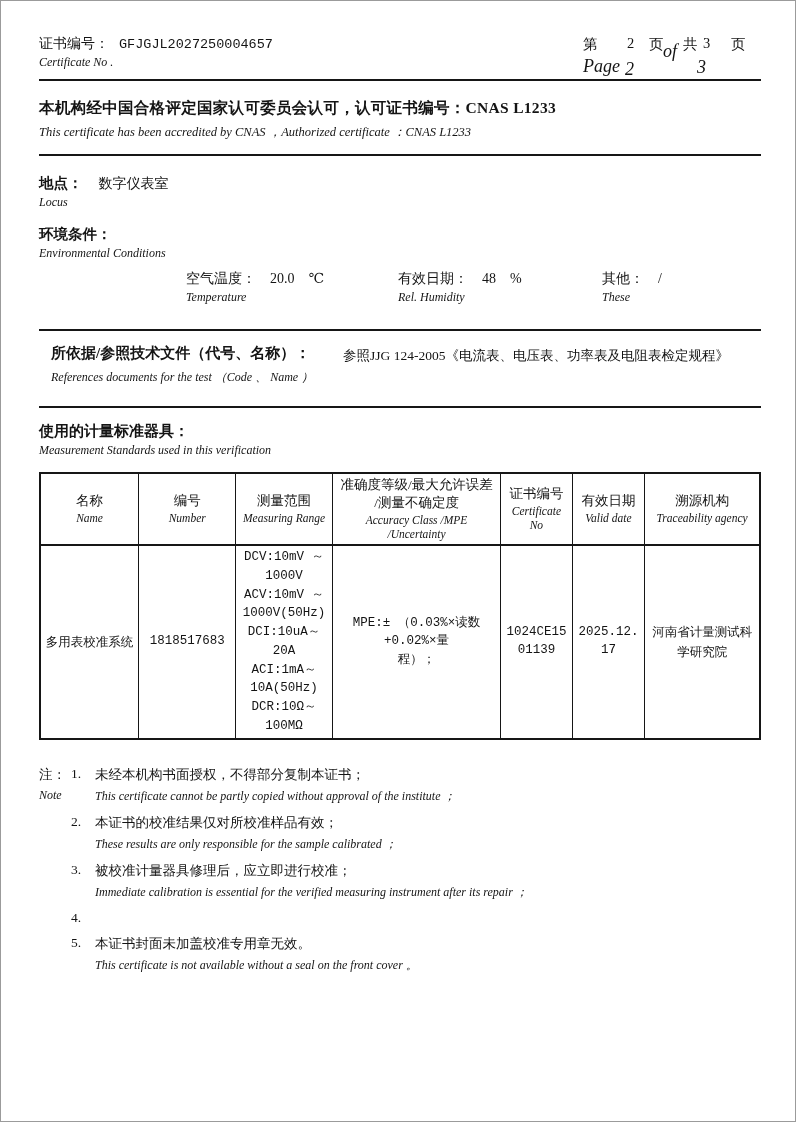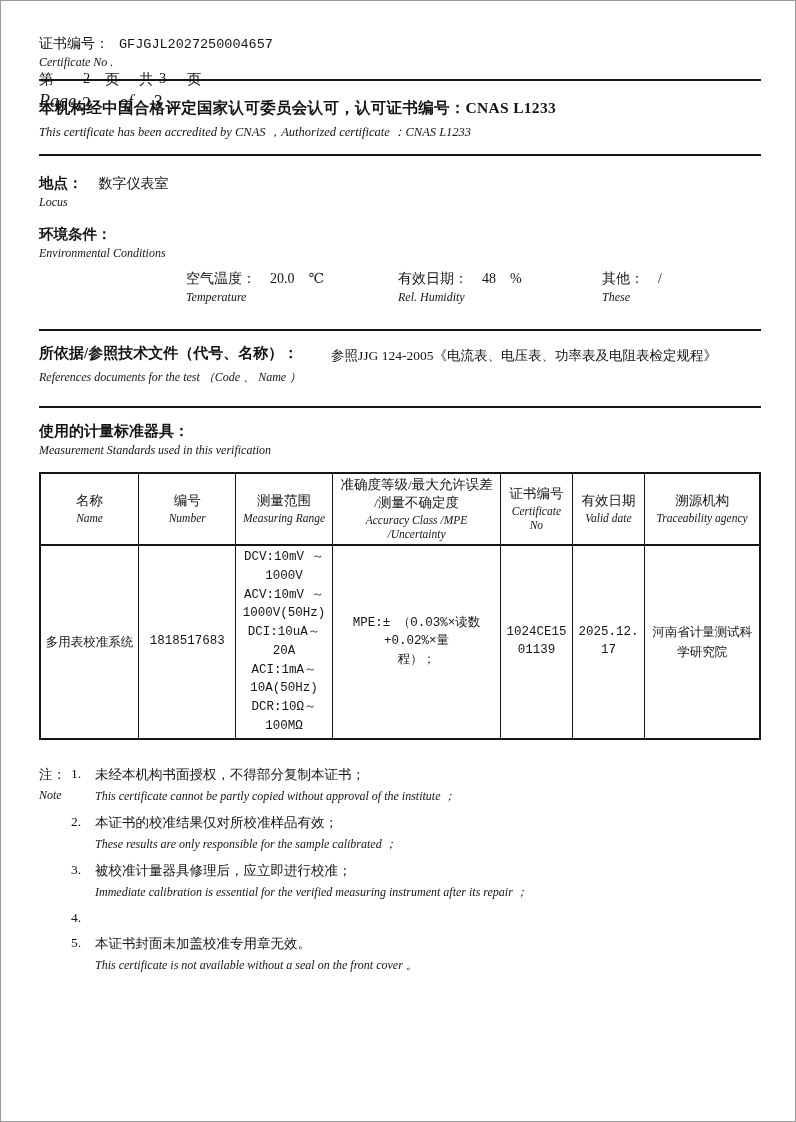--- a/index.html
+++ b/index.html
@@ -8,21 +8,21 @@
     background:#fff;border:1px solid #9b9b9b;
     font-family:"Liberation Serif","DejaVu Serif",serif;color:#141414;
     overflow:hidden;
   }
   .content{padding:34px 34px 0 38px;}
   .rule{border:none;border-top:2px solid #161616;margin:0;}
   .mono{font-family:"Liberation Mono","DejaVu Sans Mono",monospace;}
   .en{font-style:italic;}
 
   
-  .hdr{display:flex;justify-content:space-between;align-items:flex-start;height:44px;flex-direction:column;}
+  .hdr{display:flex;justify-content:space-between;align-items:flex-start;height:44px;}
   .cert-line{font-size:14px;}
   .cert-line .val{font-family:"Liberation Mono","DejaVu Sans Mono",monospace;font-size:13.5px;margin-left:10px;}
   .cert-en{font-size:12px;margin-top:2px;}
   .pageinfo{position:relative;width:178px;height:42px;font-size:14.5px;}
   .pageinfo span{position:absolute;white-space:nowrap;}
   .pi-r2{font-style:italic;font-size:18px;}
 
   
   .accred{margin:17px 0 13px 0;}
   .accred-cn{font-size:15.5px;font-weight:bold;letter-spacing:.3px;}
@@ -36,21 +36,21 @@
   .envhead{margin-top:15px;}
   .envrow{margin:9px 0 0 147px;display:flex;}
   .envgrp{margin-right:44px;}
   .envgrp .row{font-size:14px;white-space:nowrap;}
   .envgrp .row .v{margin:0 12px 0 14px;}
   .envgrp .row .u{margin-left:2px;}
   .g1{width:168px;}.g2{width:160px;}
 
   
   .refs{display:flex;margin-top:13px;min-height:52px;}
-  .refs-left{width:292px;flex-shrink:0;}
+  .refs-left{width:292px;flex-shrink:0;margin-left:12px;}
   .refs-left .cn{font-size:15px;font-weight:bold;}
   .refs-val{font-size:13.5px;padding-top:2px;line-height:1.45;}
 
   
   .stdhead{margin-top:14px;}
   table.std{width:100%;border-collapse:collapse;table-layout:fixed;margin-top:14px;border:2px solid #161616;}
   table.std th,table.std td{border:1px solid #161616;padding:2px 4px;vertical-align:middle;text-align:center;}
   table.std thead th{height:62px;font-weight:normal;border-bottom:2px solid #161616;}
   .th-cn{font-size:13.5px;white-space:pre-line;line-height:1.35;}
   .th-en{font-size:11.5px;font-style:italic;margin-top:2px;line-height:1.2;}
@@ -84,21 +84,21 @@
       </div>
       <div class="pageinfo">
         <span style="left:0;top:0;">第</span>
         <span style="left:44px;top:0;">2</span>
         <span style="left:66px;top:0;">页</span>
         <span style="left:100px;top:0;">共</span>
         <span style="left:120px;top:0;">3</span>
         <span style="left:148px;top:0;">页</span>
         <span class="pi-r2" style="left:0;top:21px;">Page</span>
         <span class="pi-r2" style="left:42px;top:24px;">2</span>
-        <span class="pi-r2" style="left:80px;top:22px;">of</span>
+        <span class="pi-r2" style="left:80px;top:6px;">of</span>
         <span class="pi-r2" style="left:114px;top:22px;">3</span>
       </div>
     </div>
     <hr class="rule">
 
     <div class="accred">
       <div class="accred-cn">本机构经中国合格评定国家认可委员会认可，认可证书编号：CNAS L1233</div>
       <div class="accred-en en">This certificate has been accredited by CNAS ，Authorized certificate ：CNAS L1233</div>
     </div>
     <hr class="rule">

